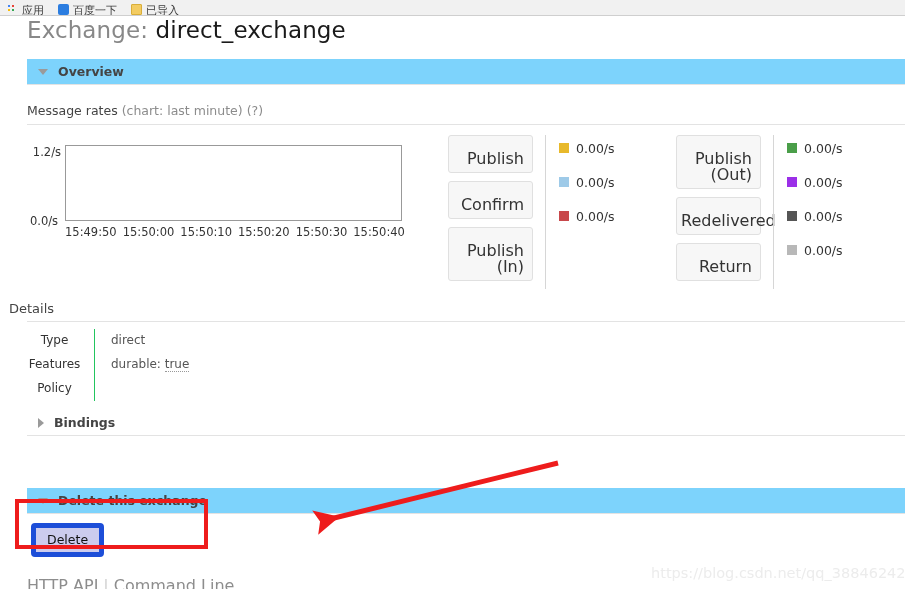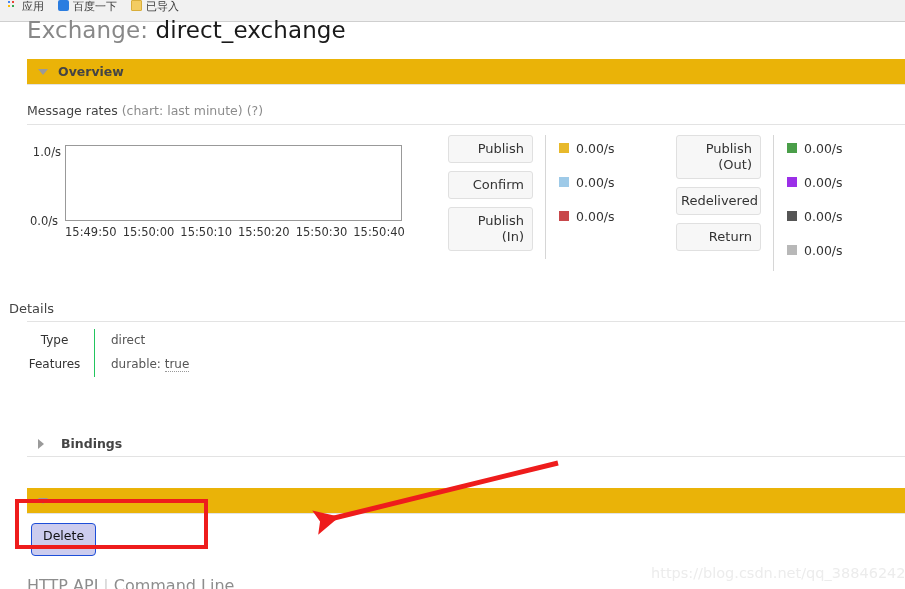--- a/index.html
+++ b/index.html
@@ -15,26 +15,26 @@
     font-family: "DejaVu Sans", "Liberation Sans", sans-serif;
     font-size: 12px;
     color: #333;
   }
 
   
   #bookmark-bar {
     position: absolute;
     left: 0; top: 0;
     width: 905px;
-    height: 22px;
+    height: 16px;
     background: #f1f1f1;
     border-bottom: 1px solid #cfcfcf;
     overflow: hidden;
     display: flex;
-    align-items: flex-start;
+    align-items: flex-end;
     box-sizing: border-box;
   }
   .bm-item {
     display: flex;
     align-items: flex-end;
     height: 11px;
     margin-right: 14px;
     font-size: 11px;
     color: #3b3b3b;
     white-space: nowrap;
@@ -92,21 +92,21 @@
     width: 878px;
     height: 26px;
     box-sizing: border-box;
     display: flex;
     align-items: center;
     font-weight: bold;
     font-size: 12.5px;
     color: #444;
     border-bottom: 1px solid #e3e3e3;
   }
-  .section-head.shaded { background: #eab308; }
+  .section-head.shaded { background: #7dd3fc; }
   .tri {
     width: 0; height: 0;
     margin-right: 10px;
     margin-left: 11px;
     flex: 0 0 auto;
   }
   .tri.down {
     border-left: 5px solid transparent;
     border-right: 5px solid transparent;
     border-top: 6px solid #9a9a9a;
@@ -175,24 +175,24 @@
     align-items: flex-start;
     margin-bottom: 8px;
   }
   .lg-btn {
     width: 85px;
     min-height: 26px;
     box-sizing: border-box;
     background: #f7f7f7;
     border: 1px solid #e0e0e0;
     border-radius: 3px;
-    font-size: 13px;
+    font-size: 16px;
     color: #333;
     text-align: right;
-    padding: 5px 8px 5px 4px;
+    padding: 15px 8px 5px 4px;
     line-height: 16px;
     white-space: pre-line;
   }
   .lg-sep {
     width: 1px;
     background: #d6d6d6;
     align-self: stretch;
     margin: 0 13px 0 12px;
   }
   .lg-val {
@@ -261,26 +261,26 @@
   }
   .dotted {
     border-bottom: 1px dotted #999;
     cursor: help;
   }
 
   
   #delete-button {
     position: absolute;
     left: 31px; top: 512px;
-    padding: 4px 11px 12px 11px;
+    padding: 4px 11px 5px 11px;
     font-family: "DejaVu Sans", "Liberation Sans", sans-serif;
     font-size: 12.5px;
     color: #111;
     background: #ccccee;
-    border: 1px solid #1d4ed8;
+    border: 5px solid #1d4ed8;
     border-radius: 4px;
     cursor: pointer;
   }
 
   
   #footer-links {
     position: absolute;
     left: 27px; top: 565px;
     font-size: 16px;
     color: #8d8d8d;
@@ -350,21 +350,21 @@
     <span class="tri down"></span>
     <span>Overview</span>
   </div>
 
   <div id="rates-label">
     <span>Message rates</span><span class="muted"> (chart: last minute) (?)</span>
   </div>
   <div id="rates-rule"></div>
 
   <div id="chart-block">
-    <div class="y-tick" id="y-top">1.0/s</div>
+    <div class="y-tick" id="y-top">1.2/s</div>
     <div class="y-tick" id="y-bot">0.0/s</div>
     <div id="plot-area"></div>
     <div id="x-ticks">
       <span>15:49:50</span>
       <span>15:50:00</span>
       <span>15:50:10</span>
       <span>15:50:20</span>
       <span>15:50:30</span>
       <span>15:50:40</span>
     </div>
@@ -456,30 +456,35 @@
   <div id="details-rule"></div>
   <div id="details-table">
     <div class="det-row">
       <div class="det-label">Type</div>
       <div class="det-value">direct</div>
     </div>
     <div class="det-row">
       <div class="det-label">Features</div>
       <div class="det-value"><span>durable: </span><span class="dotted">true</span></div>
     </div>
-  </div>
-
-  <div class="section-head" style="top:420px;gap:7px;">
+    <div class="det-row">
+      <div class="det-label">Policy</div>
+      <div class="det-value"></div>
+    </div>
+  </div>
+
+  <div class="section-head" style="top:399px;">
     <span class="tri right"></span>
     <span>Bindings</span>
   </div>
 
 
   <div class="section-head shaded" style="top:477px;">
     <span class="tri down"></span>
+    <span>Delete this exchange</span>
   </div>
 
   <button id="delete-button">Delete</button>
 
   <div id="footer-links">
     <a href="#">HTTP API</a><span class="fsep">|</span><a href="#">Command Line</a>
   </div>
 
   <div id="watermark">https://blog.csdn.net/qq_38846242</div>
 </div>

